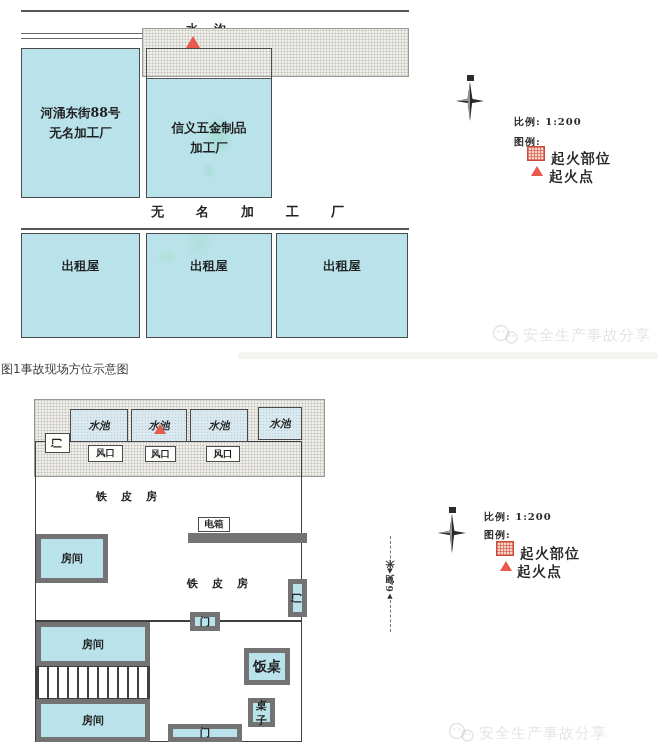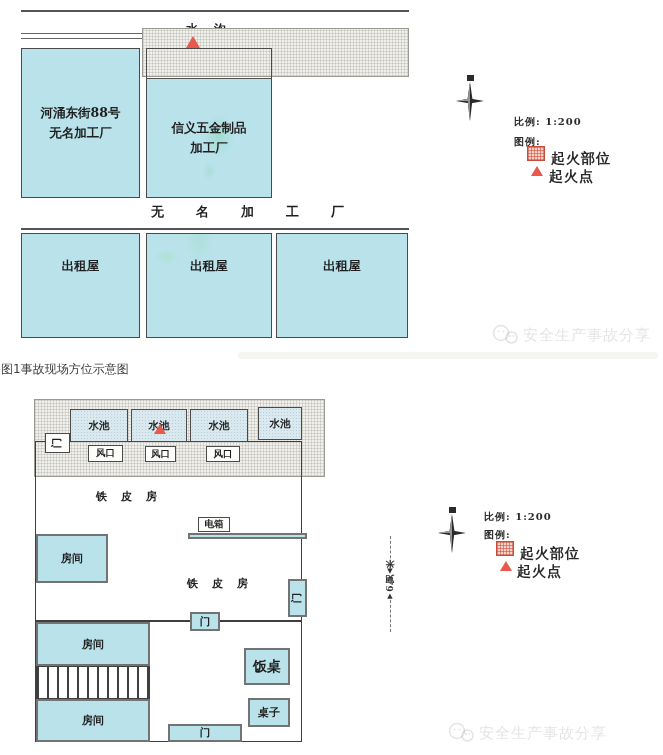--- a/index.html
+++ b/index.html
@@ -2,29 +2,29 @@
 <html><head>
 <meta charset="utf-8">
 <style>
   html,body{margin:0;padding:0;background:#ffffff;}
   #canvas{position:relative;width:663px;height:755px;background:#ffffff;overflow:hidden;
           font-family:"DejaVu Serif", serif;color:#222;}
   .abs{position:absolute;}
   
   .blue{background:#b9e2ea;}
   .boxline{border:1.5px solid #4a4a4a;box-sizing:border-box;}
-  .boxline1{border:2px solid #737373;box-sizing:border-box;}
+  .boxline1{border:5px solid #737373;box-sizing:border-box;}
   .hatch{background-color:#f1f0ec;
     background-image:
       repeating-linear-gradient(0deg, rgba(150,150,140,.28) 0 1px, transparent 1px 3px),
       repeating-linear-gradient(90deg, rgba(150,150,140,.28) 0 1px, transparent 1px 3px);
     border:1px solid #9a9a94;box-sizing:border-box;}
   .pool{background-color:#d9e9ef;
     background-image:radial-gradient(rgba(110,145,160,.30) .5px, transparent 1px);
-    background-size:3px 3px;border:1px solid #4a4a4a;box-sizing:border-box;}
+    background-size:3px 3px;border:1px solid #4a4a4a;box-sizing:border-box;font-style:italic;}
   .whitebox{background:#fdfdfb;border:1px solid #4a4a4a;box-sizing:border-box;}
   .hline{background:#555;height:2px;}
   .thinline{background:#666;height:1.2px;}
   .tri{width:0;height:0;border-left:7px solid transparent;border-right:7px solid transparent;
        border-bottom:12px solid #e8584c;}
   .tri-sm{width:0;height:0;border-left:6px solid transparent;border-right:6px solid transparent;
        border-bottom:10px solid #e8584c;}
   .red-swatch{background-color:#f5d3ca;border:1px solid #c94b3b;box-sizing:border-box;
     background-image:
       repeating-linear-gradient(0deg, rgba(205,70,50,.55) 0 1px, transparent 1px 3px),
@@ -186,21 +186,21 @@
     <div class="small-label" style="font-size:11px;">房间</div>
   </div>
   <div class="abs stairs" style="left:36px;top:666px;width:114px;height:33px;z-index:3;"></div>
   <div class="abs blue boxline1 clabel" style="left:36px;top:699px;width:114px;height:43px;z-index:3;">
     <div class="small-label" style="font-size:11px;">房间</div>
   </div>
 
   <div class="abs blue boxline1 clabel" style="left:244px;top:648px;width:46px;height:37px;z-index:3;">
     <div class="small-label" style="font-size:14px;">饭桌</div>
   </div>
-  <div class="abs blue boxline1 clabel" style="left:248px;top:698px;width:42px;height:29px;z-index:3;">
+  <div class="abs blue boxline1 clabel" style="left:248px;top:698px;width:27px;height:29px;z-index:3;">
     <div class="small-label" style="font-size:11px;">桌子</div>
   </div>
 
   <div class="abs blue boxline1 clabel" style="left:168px;top:724px;width:74px;height:18px;z-index:4;">
     <div class="small-label">门</div>
   </div>
 
   <div class="abs dimwrap" style="left:381px;top:536px;width:18px;height:96px;">
     <div class="dimdash"></div>
     <div class="dimarrow">▼</div>

